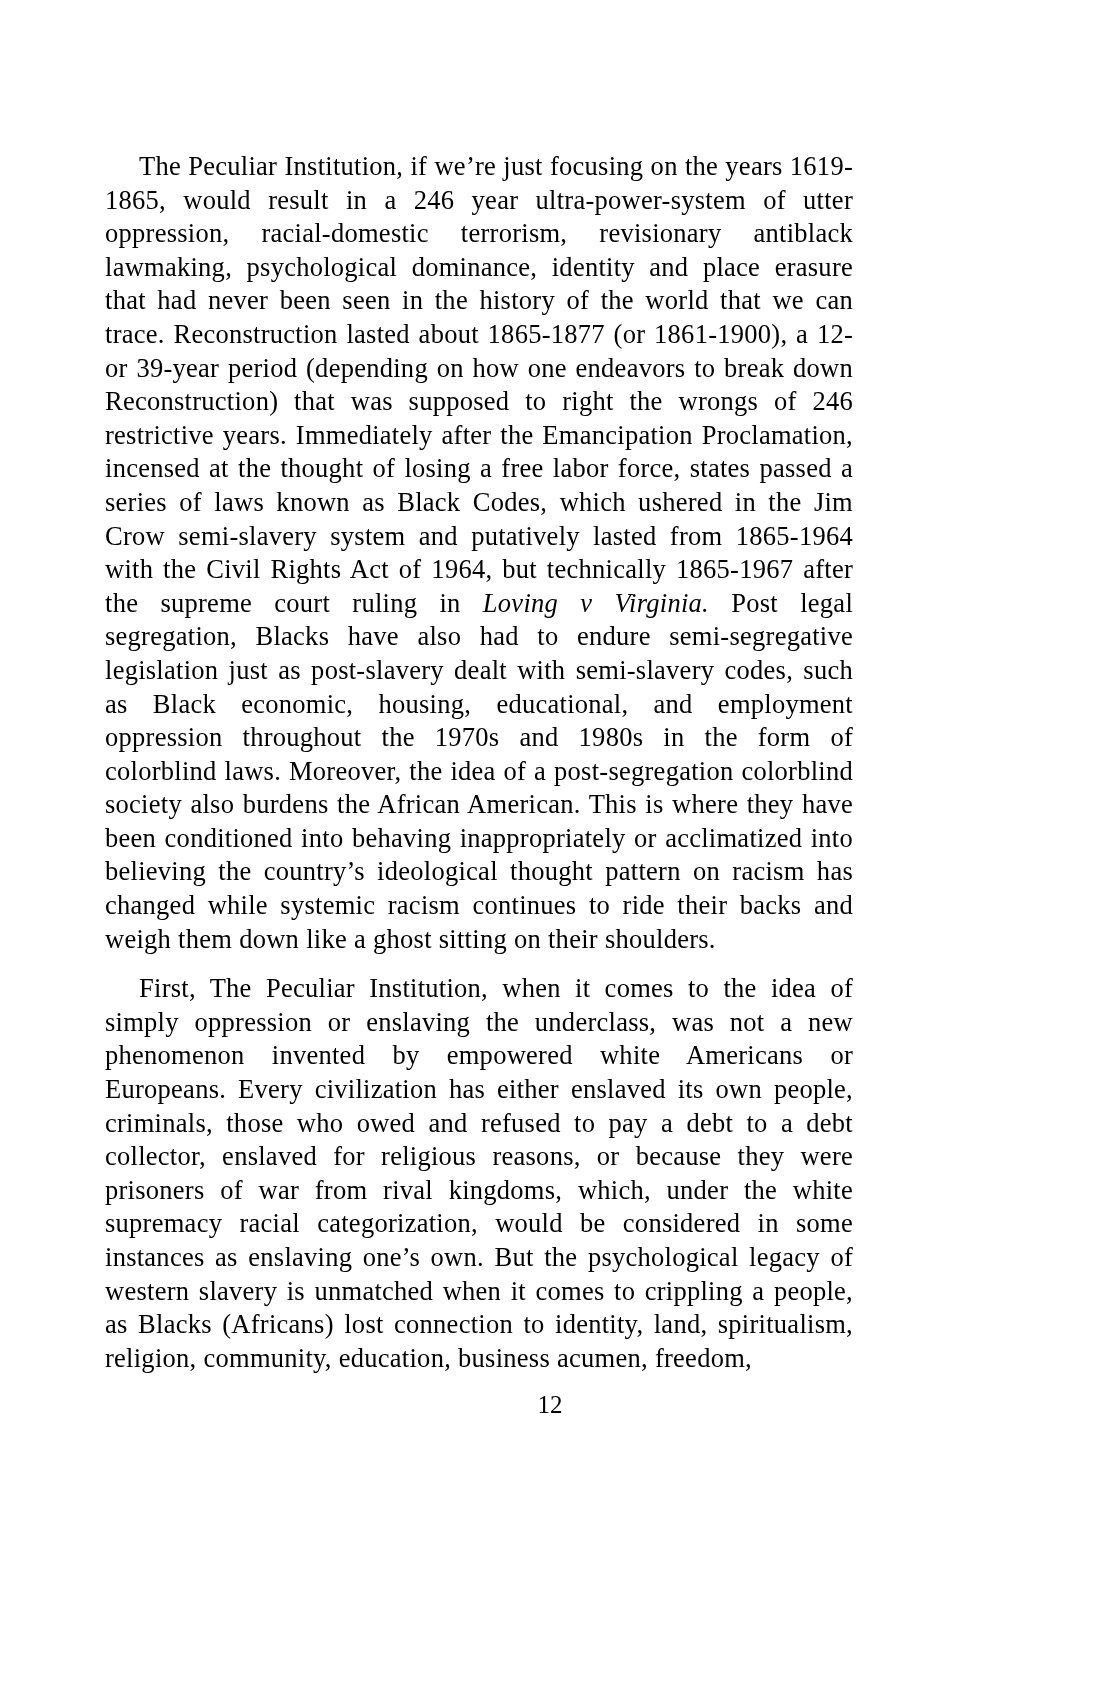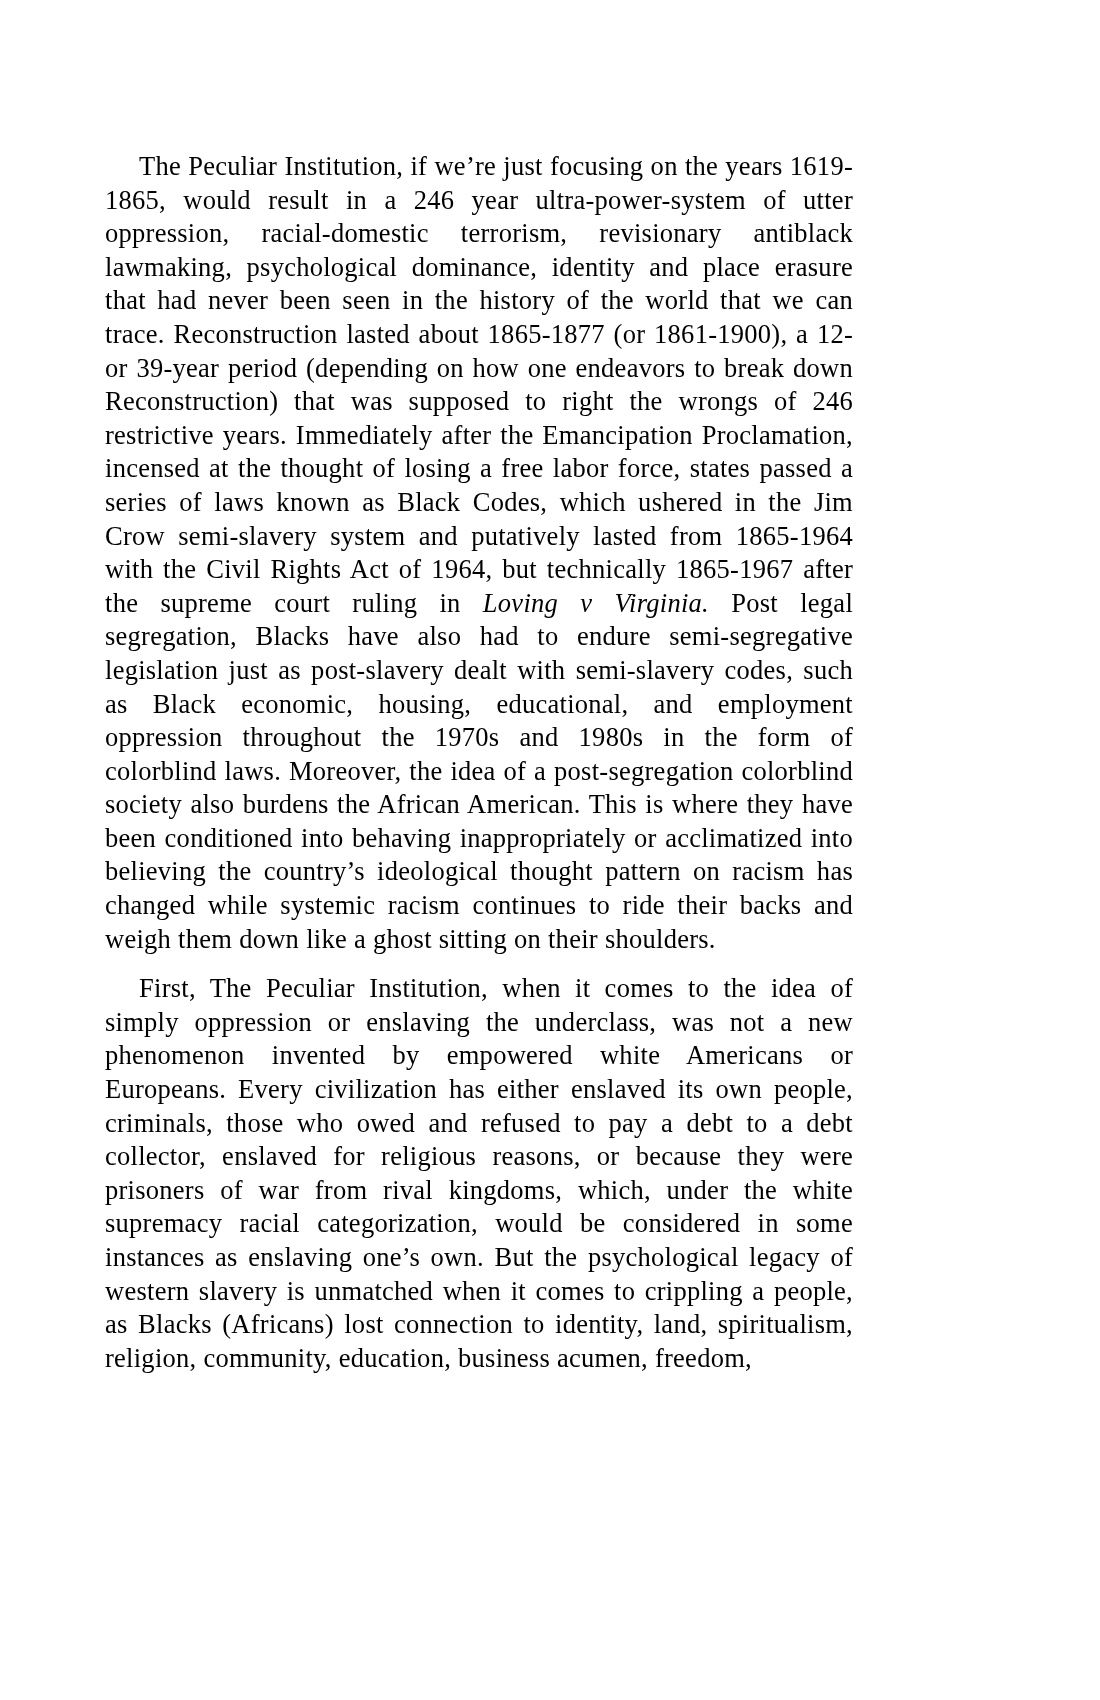--- a/index.html
+++ b/index.html
@@ -70,14 +70,15 @@
 <div id="page">
 
   <div id="text-block">
 
     <p class="para"><span>The Peculiar Institution, if we’re just focusing on the years 1619-1865, would result in a 246 year ultra-power-system of utter oppression, racial-domestic terrorism, revisionary antiblack lawmaking, psychological dominance, identity and place erasure that had never been seen in the history of the world that we can trace. Reconstruction lasted about 1865-1877 (or 1861-1900), a 12- or 39-year period (depending on how one endeavors to break down Reconstruction) that was supposed to right the wrongs of 246 restrictive years. Immediately after the Emancipation Proclamation, incensed at the thought of losing a free labor force, states passed a series of laws known as Black Codes, which ushered in the Jim Crow semi-slavery system and putatively lasted from 1865-1964 with the Civil Rights Act of 1964, but technically 1865-1967 after the supreme court ruling in </span><span class="italic">Loving v Virginia.</span><span> Post legal segregation, Blacks have also had to endure semi-segregative legislation just as post-slavery dealt with semi-slavery codes, such as Black economic, housing, educational, and employment oppression throughout the 1970s and 1980s in the form of colorblind laws. Moreover, the idea of a post-segregation colorblind society also burdens the African American. This is where they have been conditioned into behaving inappropriately or acclimatized into believing the country’s ideological thought pattern on racism has changed while systemic racism continues to ride their backs and weigh them down like a ghost sitting on their shoulders.</span></p>
 
     <p class="para"><span>First, The Peculiar Institution, when it comes to the idea of simply oppression or enslaving the underclass, was not a new phenomenon invented by empowered white Americans or Europeans. Every civilization has either enslaved its own people, criminals, those who owed and refused to pay a debt to a debt collector, enslaved for religious reasons, or because they were prisoners of war from rival kingdoms, which, under the white supremacy racial categorization, would be considered in some instances as enslaving one’s own. But the psychological legacy of western slavery is unmatched when it comes to crippling a people, as Blacks (Africans) lost connection to identity, land, spiritualism, religion, community, education, business acumen, freedom,</span></p>
 
   </div>
 
+  <div id="page-number">12</div>
 
 </div>
 
 </body></html>

